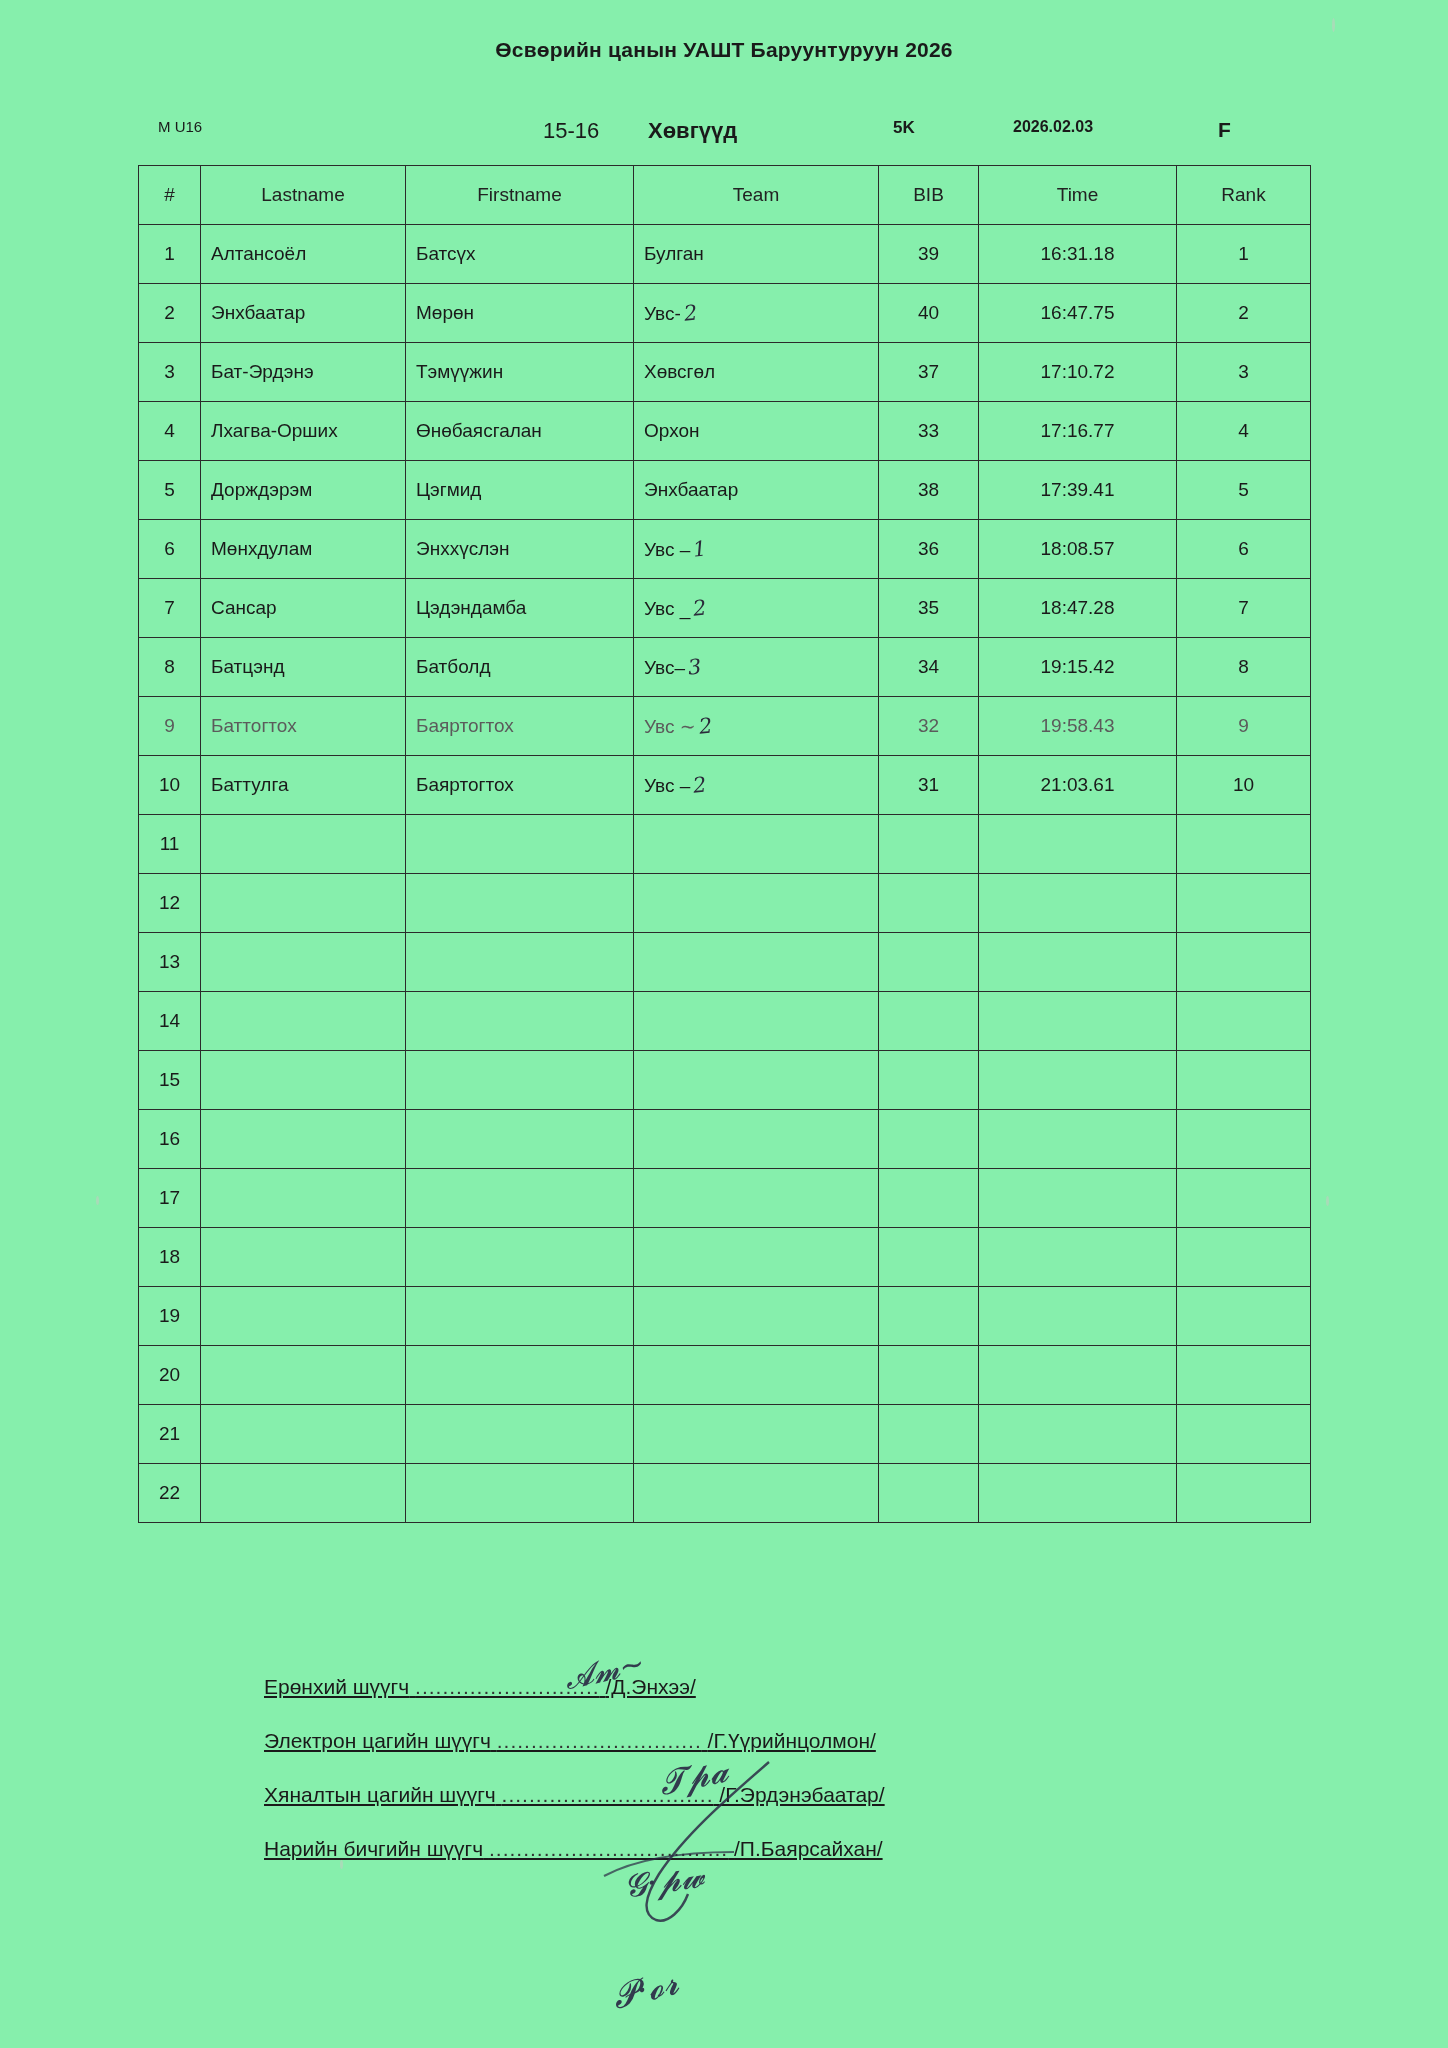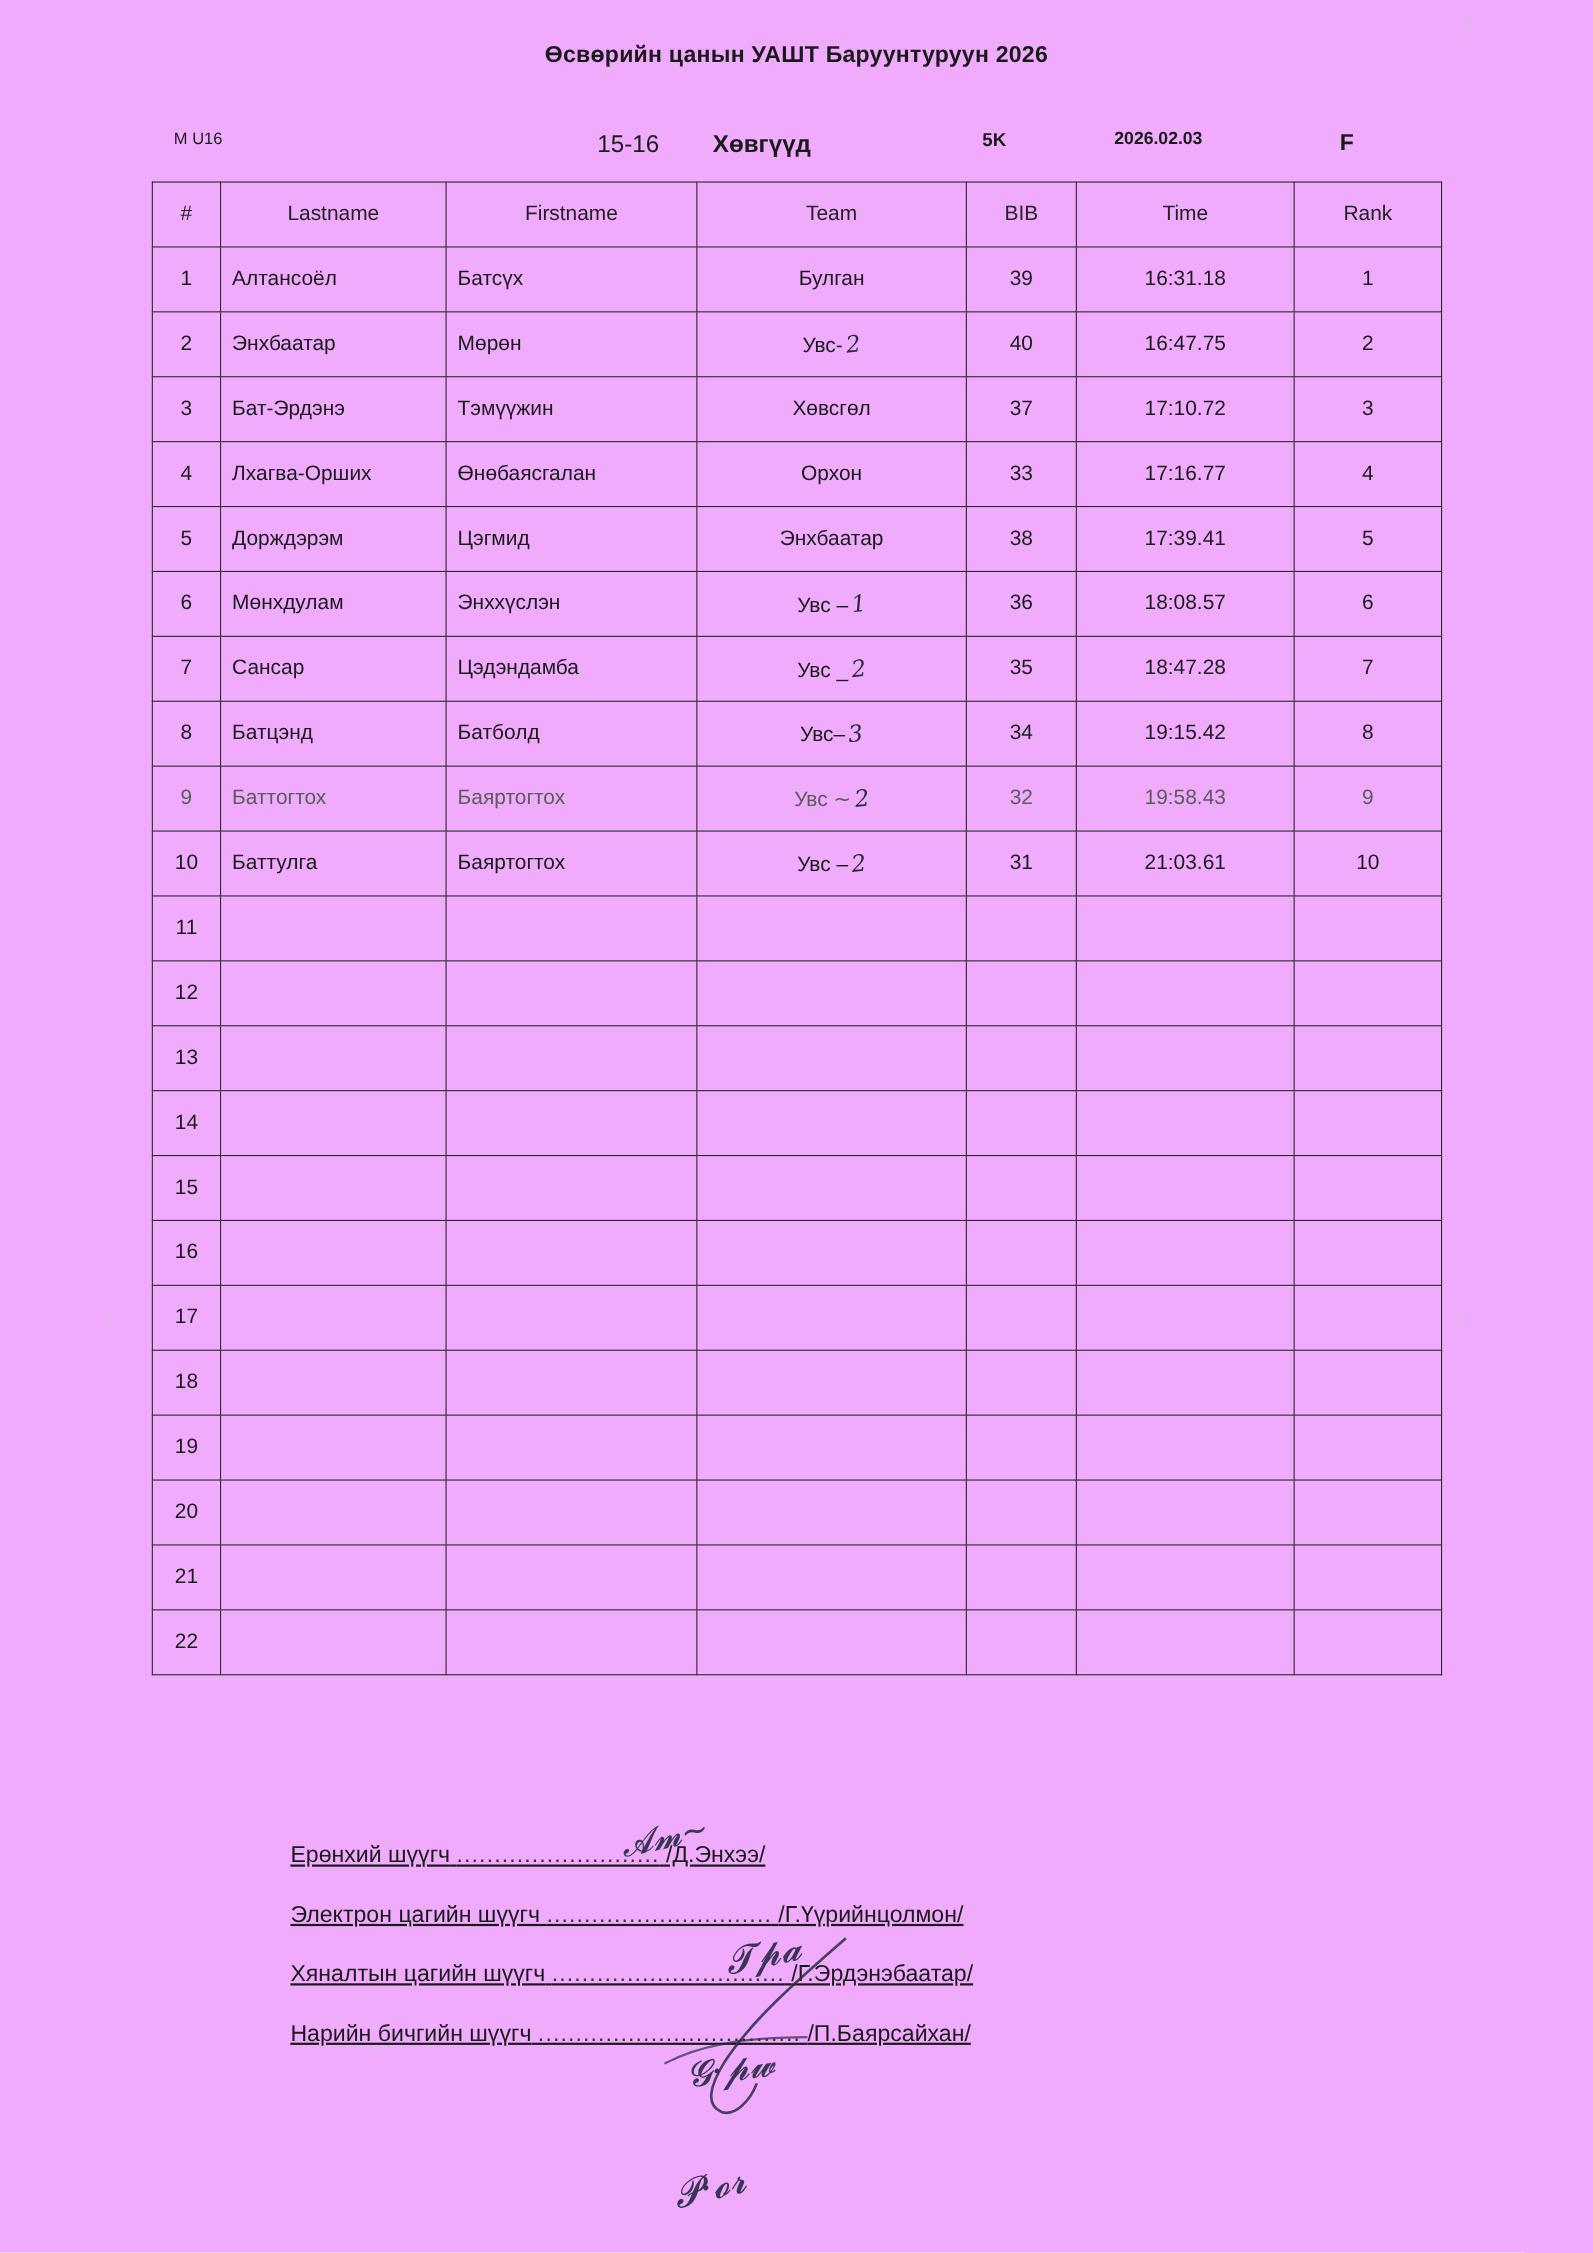--- a/index.html
+++ b/index.html
@@ -11,21 +11,21 @@
     width: 1448px;
     height: 2048px;
     position: relative;
     font-family: "Liberation Sans", sans-serif;
     color: #1a1a1a;
     overflow: hidden;
   }
   .page {
     position: absolute;
     inset: 0;
-    background: #f0abfc;
+    background: #86efac;
   }
   
   .scan-marks {
     position: absolute;
     inset: 0;
     pointer-events: none;
     opacity: .5;
   }
   .scan-marks i {
     position: absolute;
@@ -79,21 +79,21 @@
   col.c-num   { width: 62px; }
   col.c-last  { width: 205px; }
   col.c-first { width: 228px; }
   col.c-team  { width: 245px; }
   col.c-bib   { width: 100px; }
   col.c-time  { width: 198px; }
   col.c-rank  { width: 134px; }
 
   td.num, td.bib, td.time, td.rank { text-align: center; }
   td.last, td.first, td.team { text-align: left; }
-  td.team { text-align: center; }
+  td.team { }
   td.team .team-inner {
     display: inline-block;
     position: relative;
     white-space: nowrap;
   }
   .hand {
     font-family: "DejaVu Serif", serif;
     font-style: italic;
     font-size: 21px;
     color: #2a2a3a;

